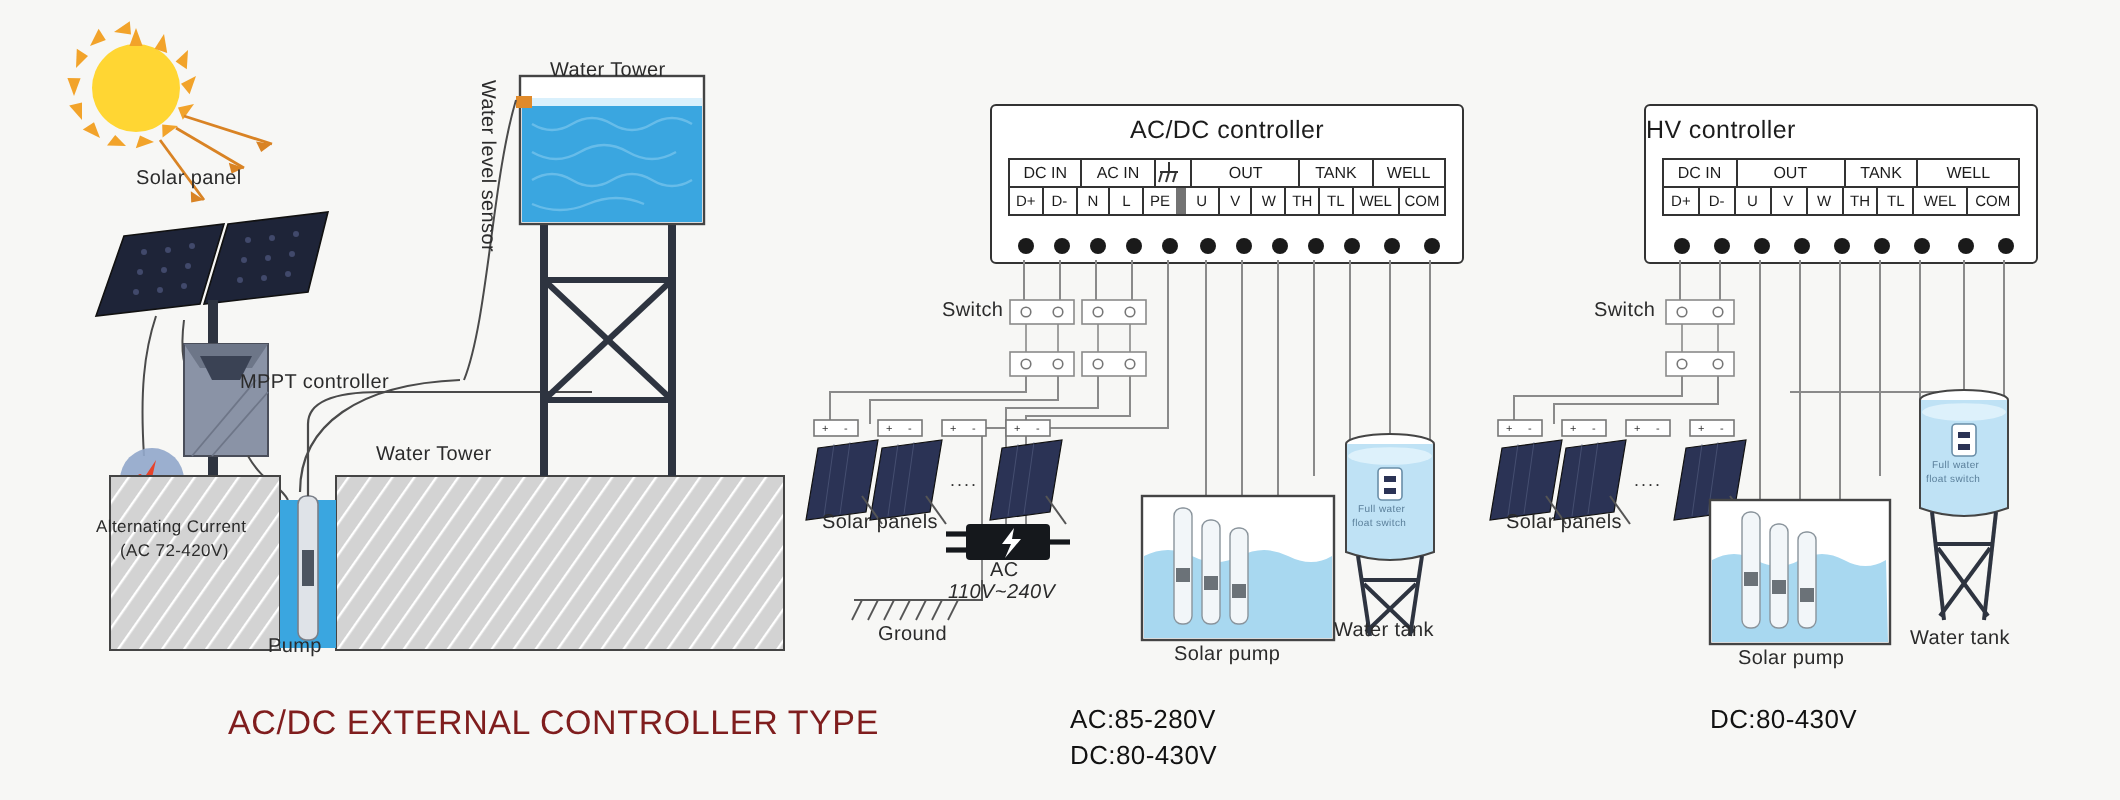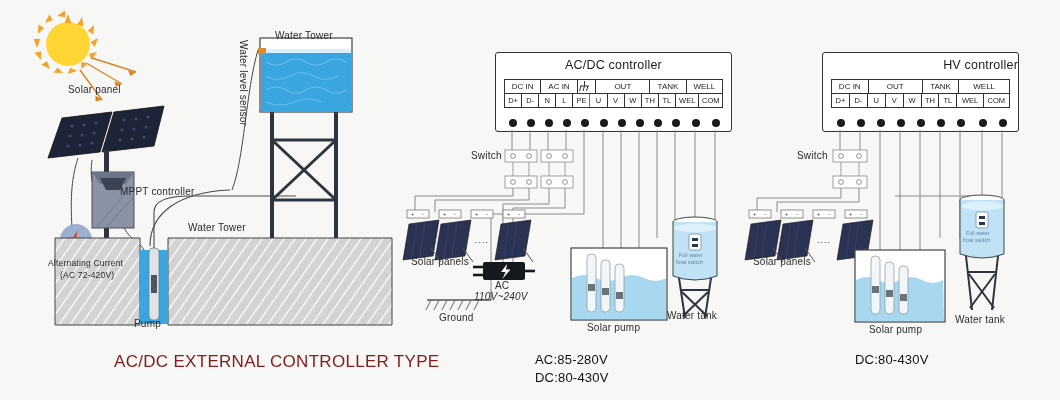--- a/index.html
+++ b/index.html
@@ -194,21 +194,21 @@
         </div>
         <div style="flex:3;text-align:center;border-right:1px solid #333;padding:2px 0;">OUT</div>
         <div style="flex:2;text-align:center;border-right:1px solid #333;padding:2px 0;">TANK</div>
         <div style="flex:2;text-align:center;padding:2px 0;">WELL</div>
       </div>
       <div style="display:flex;border:1px solid #333;font-size:7.5px;">
         <div style="flex:1;text-align:center;border-right:1px solid #333;padding:2px 0;">D+</div>
         <div style="flex:1;text-align:center;border-right:1px solid #333;padding:2px 0;">D-</div>
         <div style="flex:1;text-align:center;border-right:1px solid #333;padding:2px 0;">N</div>
         <div style="flex:1;text-align:center;border-right:1px solid #333;padding:2px 0;">L</div>
-        <div style="flex:1;text-align:center;border-right:1px solid #737373;padding:2px 0;">PE</div>
+        <div style="flex:1;text-align:center;border-right:5px solid #737373;padding:2px 0;">PE</div>
         <div style="flex:1;text-align:center;border-right:1px solid #333;padding:2px 0;">U</div>
         <div style="flex:1;text-align:center;border-right:1px solid #333;padding:2px 0;">V</div>
         <div style="flex:1;text-align:center;border-right:1px solid #333;padding:2px 0;">W</div>
         <div style="flex:1;text-align:center;border-right:1px solid #333;padding:2px 0;">TH</div>
         <div style="flex:1;text-align:center;border-right:1px solid #333;padding:2px 0;">TL</div>
         <div style="flex:1.4;text-align:center;border-right:1px solid #333;padding:2px 0;">WEL</div>
         <div style="flex:1.4;text-align:center;padding:2px 0;">COM</div>
       </div>
     </div>
     <svg width="219" height="14" style="position:absolute;left:8px;top:64px;">
@@ -379,21 +379,21 @@
   <div class="lbl" style="left:284px;top:252px;font-size:5px;color:#5a7f9a;">Full water</div>
   <div class="lbl" style="left:281px;top:259px;font-size:5px;color:#5a7f9a;">float switch</div>
 
   <div class="volt" style="left:140px;top:352px;">AC:85-280V</div>
   <div class="volt" style="left:140px;top:370px;">DC:80-430V</div>
 </div>
 
 <div class="abs" style="left:735px;top:0;width:325px;height:400px;">
 
   <div class="abs" style="left:87px;top:52px;width:195px;height:78px;background:#fff;border:1.6px solid #333;border-radius:3px;">
-    <div style="text-align:right;font-size:12.5px;padding-top:5px;letter-spacing:.2px;">HV controller</div>
+    <div style="text-align:left;font-size:12.5px;padding-top:5px;letter-spacing:.2px;">HV controller</div>
     <div style="position:absolute;left:8px;top:26px;right:8px;">
       <div style="display:flex;border:1px solid #333;border-bottom:none;font-size:8px;">
         <div style="flex:2;text-align:center;border-right:1px solid #333;padding:2px 0;">DC IN</div>
         <div style="flex:3;text-align:center;border-right:1px solid #333;padding:2px 0;">OUT</div>
         <div style="flex:2;text-align:center;border-right:1px solid #333;padding:2px 0;">TANK</div>
         <div style="flex:2.8;text-align:center;padding:2px 0;">WELL</div>
       </div>
       <div style="display:flex;border:1px solid #333;font-size:7.5px;">
         <div style="flex:1;text-align:center;border-right:1px solid #333;padding:2px 0;">D+</div>
         <div style="flex:1;text-align:center;border-right:1px solid #333;padding:2px 0;">D-</div>

